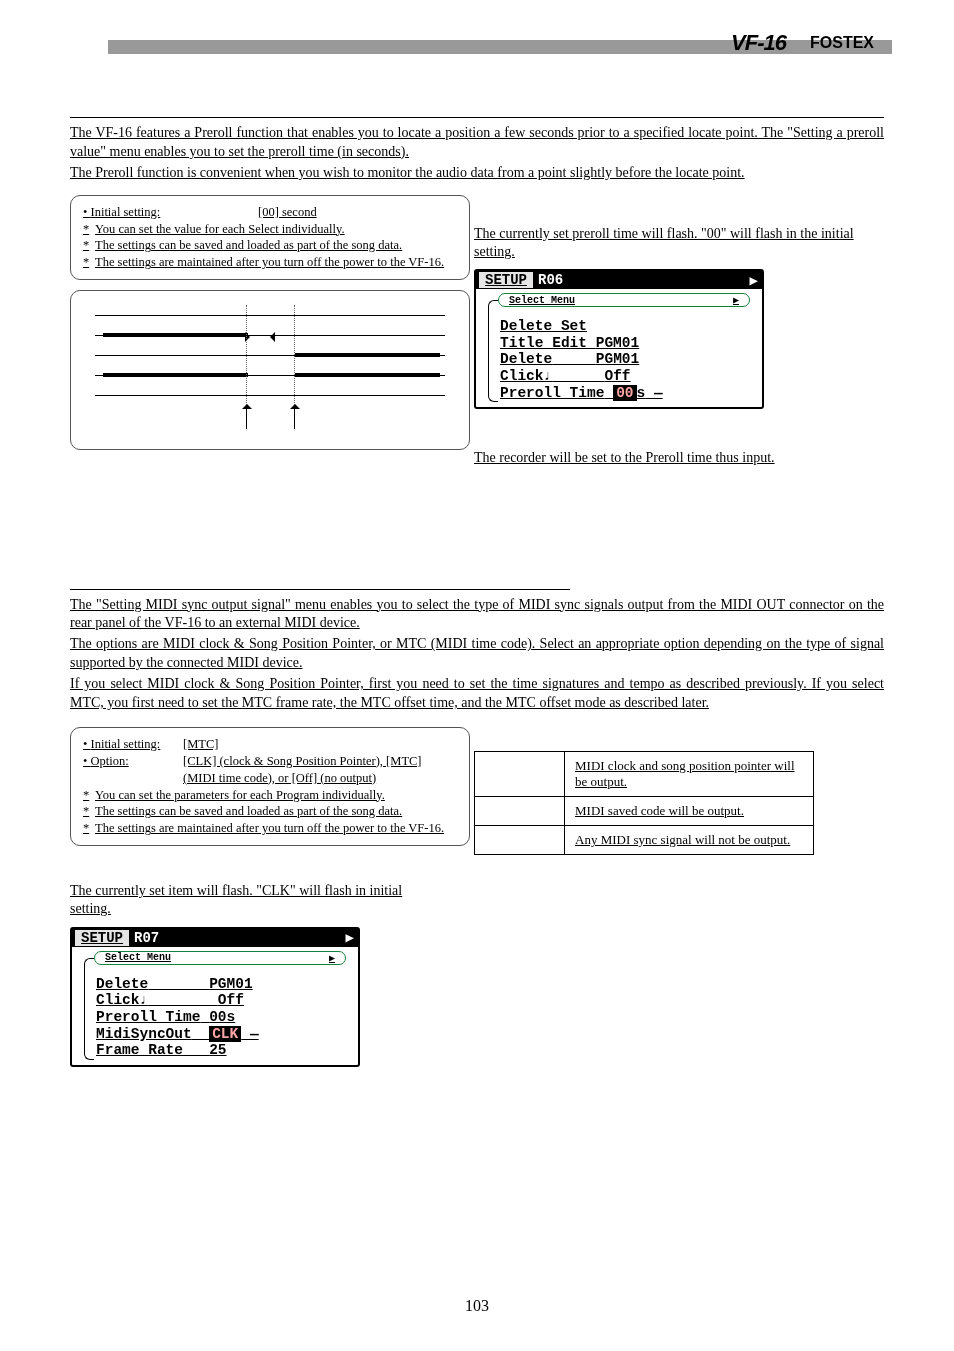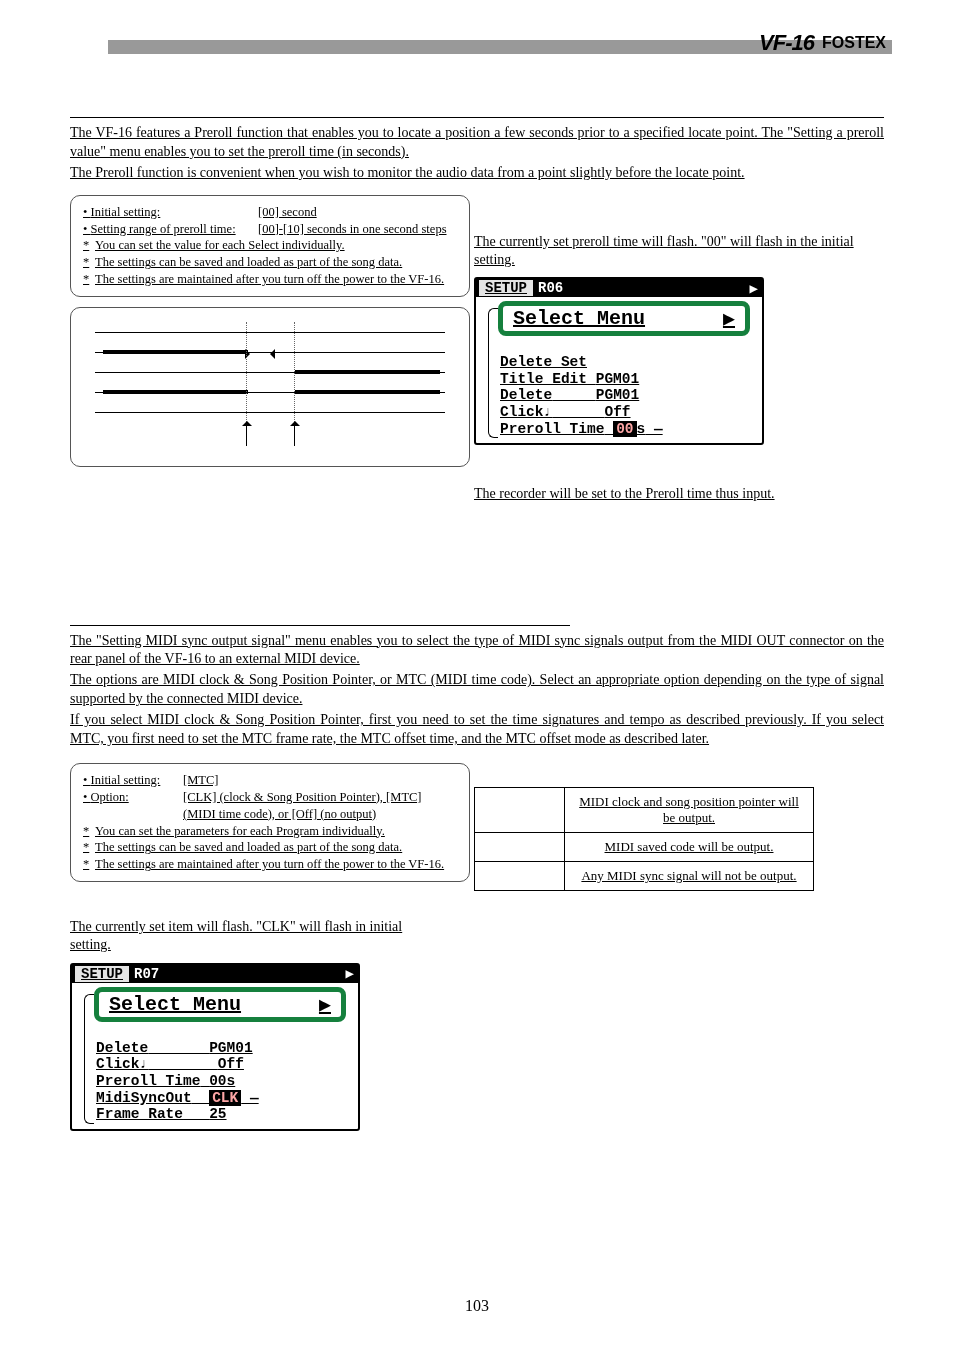--- a/index.html
+++ b/index.html
@@ -1,18 +1,18 @@
 <!DOCTYPE html>
 <html><head>
 <meta charset="utf-8">
 <style>
   * { box-sizing: border-box; margin: 0; padding: 0; }
   body { width: 954px; height: 1351px; font-family: Georgia, 'Times New Roman', serif; font-size: 14px; color: #000; position: relative; background: #fff; }
   .topbar { position: absolute; top: 40px; left: 108px; right: 62px; height: 14px; background: #999; }
-  .brand { position: absolute; top: 30px; right: 68px; display: flex; align-items: center; gap: 8px; }
+  .brand { position: absolute; top: 30px; right: 80px; display: flex; align-items: center; gap: 24px; }
   .brand-vf { font-family: Arial, sans-serif; font-weight: 900; font-size: 22px; font-style: italic; letter-spacing: -1px; }
   .brand-fostex { font-family: Arial, sans-serif; font-weight: 900; font-size: 16px; letter-spacing: 0px; }
   .content { position: absolute; top: 100px; left: 70px; right: 70px; text-decoration: underline; }
   .section-title-bar { border-bottom: 1px solid #000; margin-bottom: 6px; height: 18px; }
   .body-text { font-size: 14px; line-height: 1.35; margin-bottom: 2px; text-align: justify; }
   .info-box { border: 1px solid #555; border-radius: 10px; padding: 8px 12px; font-size: 12.5px; line-height: 1.35; width: 400px; }
   .info-row { display: flex; }
   .info-label { flex: 0 0 175px; }
   .asterisk-row { display: flex; }
   .asterisk-row .ast { flex: 0 0 12px; }
@@ -29,27 +29,27 @@
   .arrow-up { position:absolute; width:1px; height: 20px; background:#000;}
   .arrow-up::before { content:""; position:absolute; border:5px solid transparent; border-bottom-color:#000; top:-10px; left:-4.5px;}
   .two-col { display: flex; gap: 40px; }
   .left-col { width: 364px; }
   .right-col { flex: 1; padding-top: 4px; }
   .lcd { border: 2px solid #000; border-radius: 3px; width: 290px; margin-top:8px; font-family: 'Courier New', monospace; font-weight: bold; }
   .lcd-tabrow { background:#000; color:#fff; padding: 0 4px; font-size:14px; height: 18px; display:flex; align-items:center;}
   .lcd-tabrow .tab-w { background:#e5e5e5; color:#000; padding: 0 6px; border: 1px solid #000; margin-left:-2px;}
   .lcd-tabrow .tab-b { color:#fff; padding: 0 4px;}
   .lcd-tabrow .tab-arrow { color:#fff; margin-left:auto;}
-  .lcd-select { border: 5px solid #15803d; border-radius: 8px; margin: 4px 12px 16px 22px; padding: 0px 10px; font-size:20px; display:flex; justify-content:space-between; align-items:center;}
+  .lcd-select { border: 1px solid #15803d; border-radius: 8px; margin: 4px 12px 9px 22px; padding: 0px 10px; font-size:10px; display:flex; justify-content:space-between; align-items:center;}
   .lcd-body { padding: 2px 12px 6px 24px; font-size: 14.5px; line-height: 1.15; white-space:pre; position:relative;}
   .lcd-wrap { position: relative; }
   .lcd-bracket-l { position:absolute; left: 12px; top: 29px; bottom: 5px; width: 10px; border:1px solid #000; border-right:none; border-radius: 6px 0 0 6px;}
   .inv { background:#000; color:#fca5a5; padding: 0 3px;}
   .midi-table { border-collapse: collapse; width: 340px; font-size: 13px; margin-top:20px;}
-  .midi-table td { border: 1px solid #000; padding: 6px 10px; vertical-align: top; text-align: center;}
+  .midi-table td { border: 1px solid #000; padding: 6px 10px; vertical-align: top;}
   .midi-table td:first-child { width: 90px;}
   .page-num { position: absolute; bottom: 36px; width: 100%; text-align: center; font-size: 16px; }
   .step-text { font-size: 14px; margin-bottom: 4px; line-height:1.3;}
 </style>
 </head>
 <body>
 
 <div class="topbar"></div>
 <div class="brand">
   <span class="brand-vf">VF-16</span>
@@ -62,24 +62,20 @@
   <p class="body-text">The VF-16 features a Preroll function that enables you to locate a position a few seconds prior to a specified locate point.  The "Setting a preroll value" menu enables you to set the preroll time (in seconds).</p>
   <p class="body-text" style="margin-bottom:12px">The Preroll function is convenient when you wish to monitor the audio data from a point slightly before the locate point.</p>
 
   <div class="two-col">
     <div class="left-col">
       <div class="info-box">
         <div class="info-row">
           <span class="info-label">• <span>Initial setting:</span></span>
           <span>[00] second</span>
         </div>
-        <div class="info-row">
-          <span class="info-label">• <span>Setting range of preroll time:</span></span>
-          <span>[00]-[10] seconds in one second steps</span>
-        </div>
         <div class="asterisk-row">
             <span class="ast">*</span>
             <span>You can set the value for each Select individually.</span>
           </div>
         <div class="asterisk-row">
             <span class="ast">*</span>
             <span>The settings can be saved and loaded as part of the song data.</span>
           </div>
         <div class="asterisk-row">
             <span class="ast">*</span>
@@ -112,21 +108,21 @@
             </div>
         </div>
         <div class="dotline" style="left:175px; top:14px; height:100px;"></div>
         <div class="dotline" style="left:223px; top:14px; height:100px;"></div>
         <div class="arrow-up" style="left:175px; top:118px;"></div>
         <div class="arrow-up" style="left:223px; top:118px;"></div>
       </div>
     </div>
 
     <div class="right-col">
-      <p class="step-text" style="margin-top:34px">The currently set preroll time will flash.  "00" will flash in the initial setting.</p>
+      <p class="step-text" style="margin-top:26px">The currently set preroll time will flash.  "00" will flash in the initial setting.</p>
       <div class="lcd lcd-wrap">
         <div class="lcd-tabrow">
           <span class="tab-w">SETUP</span>
           <span class="tab-b">R06</span>
           <span class="tab-arrow">▶</span>
         </div>
         <div class="lcd-select">
           <span>Select Menu</span>
             <span>▶</span>
         </div>

